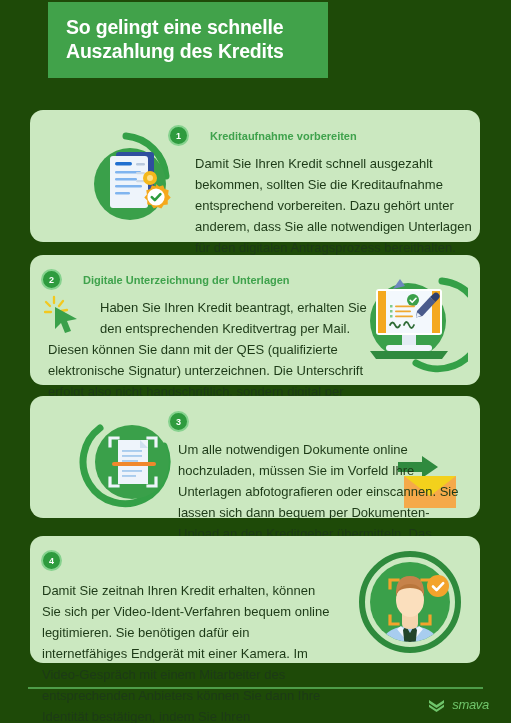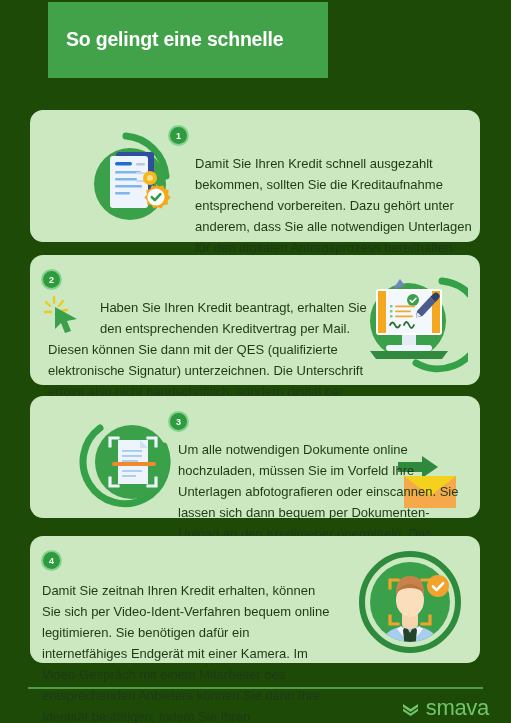--- a/index.html
+++ b/index.html
@@ -78,31 +78,32 @@
   
   .divider{
     position:absolute;left:28px;top:687px;width:455px;height:1.5px;
     background:#4e9c49;
   }
   .logo{
     position:absolute;right:22px;top:695px;
     display:flex;align-items:center;gap:6px;
   }
   .logo-text{
-    color:#6fc56a;font-size:22px;font-weight:normal;letter-spacing:-0.3px;
+    color:#6fc56a;font-size:13px;font-weight:normal;letter-spacing:-0.3px;font-style:italic;
   }
 </style>
 </head>
 <body>
 
 <div class="page">
 
   <div class="title-block">
     <div class="title-text">
       <span>So gelingt eine schnelle</span><br>
+      <span>Auszahlung des Kredits</span>
     </div>
   </div>
 
   <div class="card" id="card1">
     <div class="card-inner">
 
       <div class="illu" id="illu1">
         <svg viewBox="0 0 112 100" width="112" height="100">
           <path d="M48 8 A44 44 0 0 1 88 48" fill="none" stroke="#34a047" stroke-width="7" stroke-linecap="round"></path>
           <circle cx="52" cy="56" r="36" fill="#3aa04a"></circle>
@@ -121,20 +122,21 @@
           <g transform="translate(63,56)">
             <path d="M15 0 l3.2 2.4 3.9-1.2 1.6 3.8 4 1.3-0.6 4.1 2.6 3.2-3 2.8 0.1 4.1-4.1 0.6-2.4 3.4-3.8-1.6-3.8 1.6-2.4-3.4-4.1-0.6 0.1-4.1-3-2.8 2.6-3.2-0.6-4.1 4-1.3 1.6-3.8 3.9 1.2z" fill="#f5a81c"></path>
             <circle cx="15" cy="13" r="8.6" fill="#ffffff"></circle>
             <path d="M10.8 13.2 l3 3 5.6-6" fill="none" stroke="#2e9b3e" stroke-width="2.6" stroke-linecap="round" stroke-linejoin="round"></path>
           </g>
         </svg>
       </div>
 
       <div class="headrow">
         <div class="badge">1</div>
+        <div class="headline">Kreditaufnahme vorbereiten</div>
       </div>
 
       <div class="body">Damit Sie Ihren Kredit schnell ausgezahlt bekommen, sollten Sie die Kreditaufnahme entsprechend vorbereiten. Dazu gehört unter anderem, dass Sie alle notwendigen Unterlagen für den digitalen Antragsprozess bereithalten. Außerdem können Sie im Vorfeld eine Haushaltsrechnung durchführen, um genau zu ermitteln, welchen Kredit Sie sich leisten können.</div>
     </div>
   </div>
 
   <div class="card" id="card2">
     <div class="card-inner">
 
       <div class="illu" id="illu2">
@@ -163,20 +165,21 @@
           <path d="M60 50.5 l1.5-5 3.5 3.2z" fill="#e8eef7"></path>
           <path d="M37 22 l7-10 5 7z" fill="#6f86bf"></path>
           <rect x="46" y="68" width="14" height="12" fill="#e3ebf4"></rect>
           <rect x="30" y="78" width="46" height="6" rx="3" fill="#f0f5fa"></rect>
           <path d="M14 84 h78 l-6 8 h-66z" fill="#2f8a3e"></path>
         </svg>
       </div>
 
       <div class="headrow">
         <div class="badge">2</div>
+        <div class="headline">Digitale Unterzeichnung der Unterlagen</div>
       </div>
 
       <div class="illu" id="illu-cursor">
         <svg viewBox="0 0 46 42" width="46" height="42">
           <g stroke="#f3c81e" stroke-width="2.3" stroke-linecap="round">
             <line x1="10" y1="4" x2="10" y2="10"></line>
             <line x1="2" y1="9" x2="6" y2="13"></line>
             <line x1="19" y1="8" x2="15" y2="13"></line>
             <line x1="1" y1="19" x2="7" y2="19"></line>
             <line x1="23" y1="17" x2="17" y2="18"></line>

